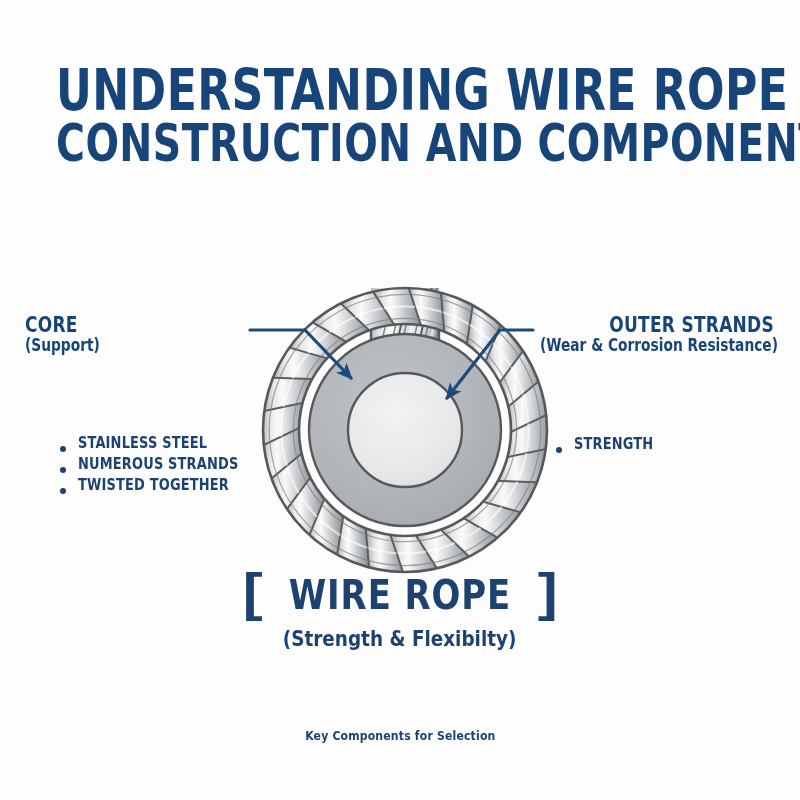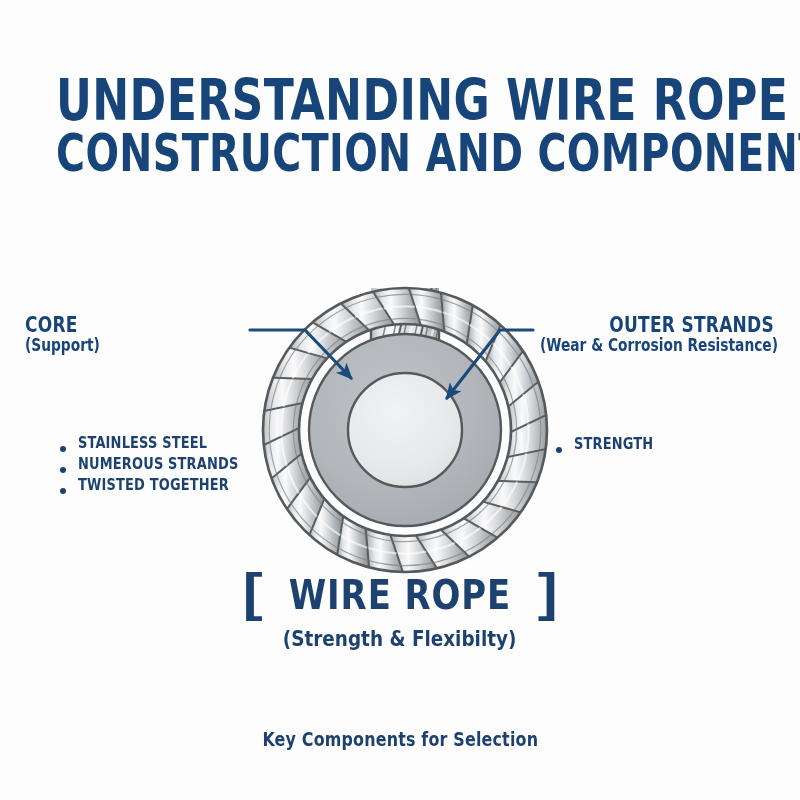--- a/index.html
+++ b/index.html
@@ -18,21 +18,21 @@
   #infographic {
     position: absolute;
     inset: 0;
     width: 800px;
     height: 800px;
   }
 
   
   .title-block {
     position: absolute;
-    top: 74px;
+    top: 64px;
     left: 0;
     width: 800px;
     text-align: center;
   }
   .title-line {
     display: block;
     color: #17457a;
     font-family: "Liberation Sans Narrow", "DejaVu Sans Condensed", "Liberation Sans", sans-serif;
     font-weight: bold;
     letter-spacing: 0.5px;
@@ -172,21 +172,21 @@
   
   .footer-note {
     position: absolute;
     top: 728px;
     left: 0;
     width: 800px;
     text-align: center;
     color: #1d4270;
     font-family: "Liberation Sans Narrow", "DejaVu Sans Condensed", "Liberation Sans", sans-serif;
     font-weight: bold;
-    font-size: 19px;
+    font-size: 13px;
     letter-spacing: 0.2px;
   }
   .footer-note span {
     display: inline-block;
     transform: scaleX(0.93);
   }
 
   
   #rope-illustration {
     position: absolute;

